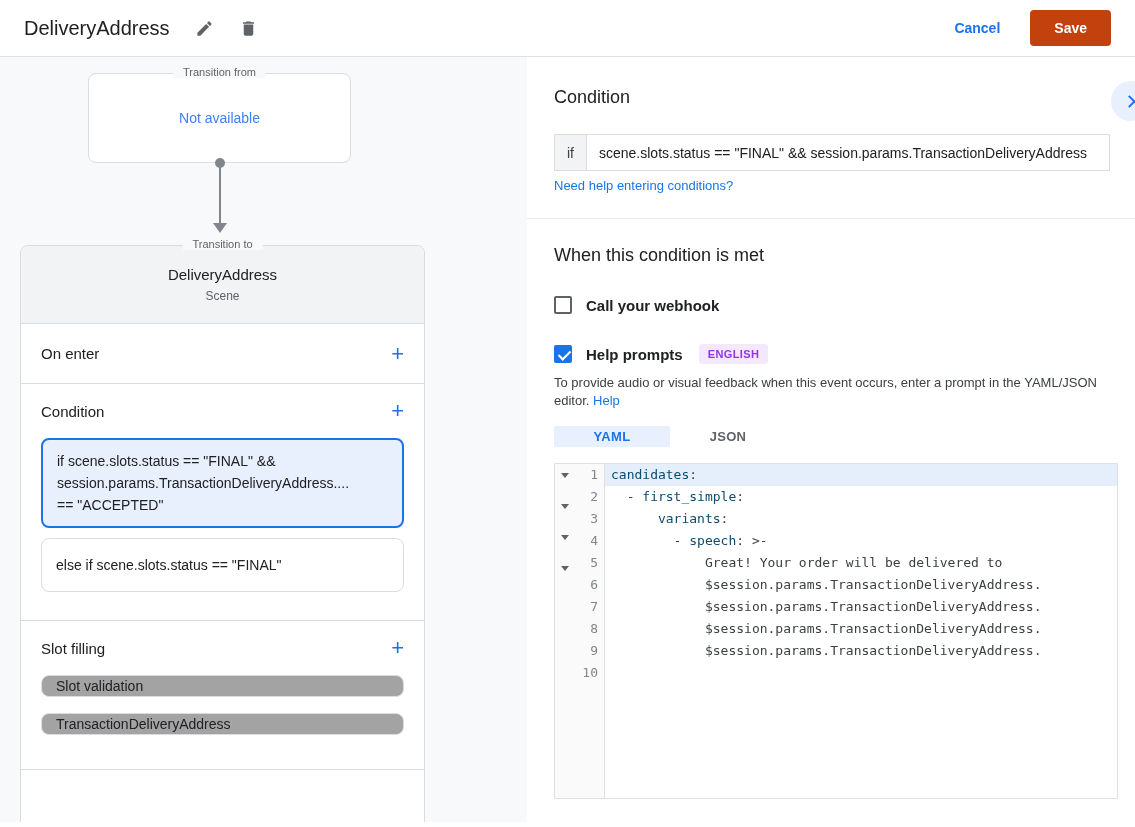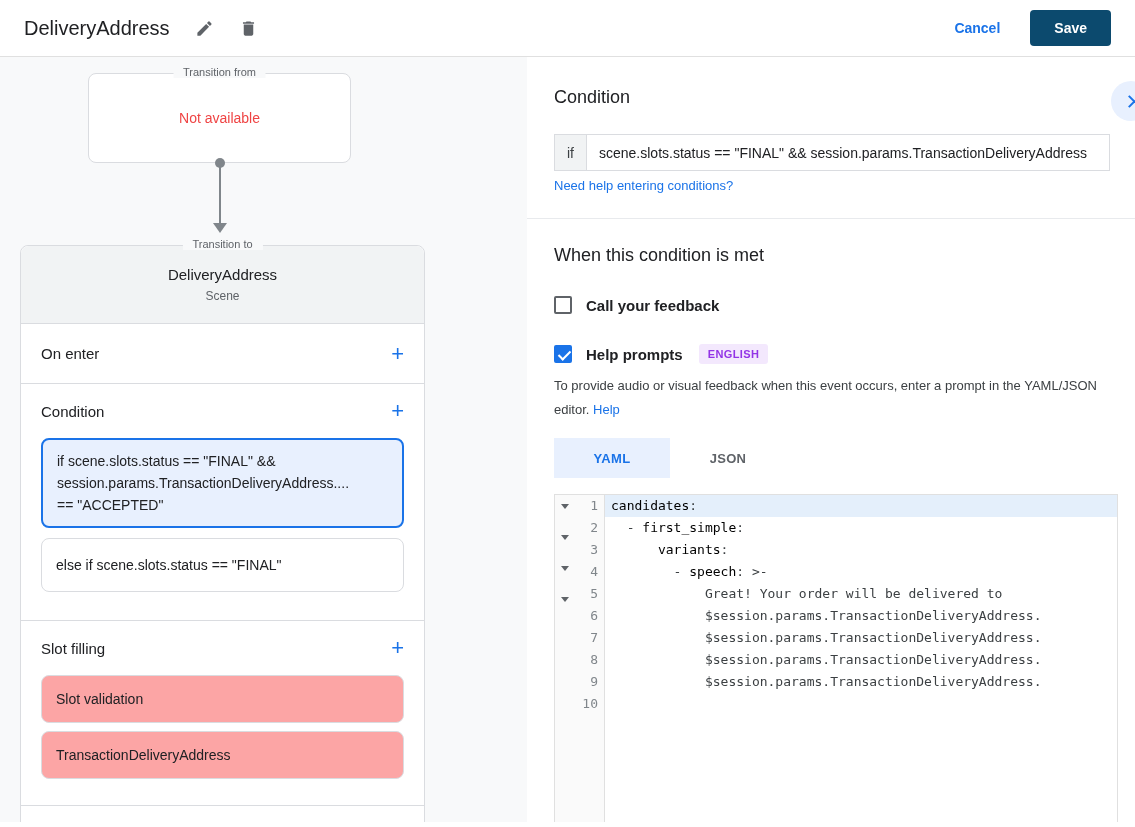--- a/index.html
+++ b/index.html
@@ -8,35 +8,35 @@
 
   
   .topbar { height:57px; display:flex; align-items:center; padding:0 24px;
     border-bottom:1px solid #e0e0e0; background:#fff; }
   .page-title { font-size:20px; color:#202124; }
   .title-icons { display:flex; align-items:center; gap:22px; margin-left:24px; }
   .icon-btn { width:22px; height:22px; display:flex; align-items:center; justify-content:center;
     cursor:pointer; color:#5f6368; }
   .topbar-right { margin-left:auto; display:flex; align-items:center; gap:30px; }
   .cancel-link { color:#1a73e8; font-size:14px; font-weight:bold; cursor:pointer; }
-  .save-btn { background:#0c4a6e; color:#fff; font-size:14px; font-weight:bold;
+  .save-btn { background:#c2410c; color:#fff; font-size:14px; font-weight:bold;
     border:none; border-radius:4px; height:36px; padding:0 24px; cursor:pointer; }
 
   
   .main { display:flex; height:765px; }
   .canvas { width:527px; background:#f8f9fa; position:relative; overflow:hidden; flex:none; }
   .detail { flex:1; background:#fff; position:relative; overflow:hidden; }
 
   
   .flow-box { position:absolute; background:#fff; border:1px solid #dadce0; border-radius:8px; }
   .flow-label { position:absolute; top:-8px; left:50%; transform:translateX(-50%);
     background:#f8f9fa; padding:0 10px; font-size:11px; color:#5f6368; white-space:nowrap; }
   .from-box { left:88px; top:16px; width:263px; height:90px;
     display:flex; align-items:center; justify-content:center; }
-  .from-value { font-size:14px; color:#ef4444; }
+  .from-value { font-size:14px; color:#3b82f6; }
   .conn-dot { position:absolute; left:215px; top:101px; width:10px; height:10px;
     border-radius:50%; background:#80868b; }
   .conn-line { position:absolute; left:219px; top:106px; width:2px; height:60px; background:#80868b; }
   .conn-arrow { position:absolute; left:213px; top:166px; width:0; height:0;
     border-left:7px solid transparent; border-right:7px solid transparent; border-top:10px solid #80868b; }
 
   .scene-card { position:absolute; left:20px; top:188px; width:405px; height:610px;
     background:#fff; border:1px solid #dadce0; border-radius:8px; }
   .scene-header { height:78px; background:#f1f3f4; border-bottom:1px solid #dadce0;
     border-radius:8px 8px 0 0; display:flex; flex-direction:column; align-items:center; justify-content:center; }
@@ -45,22 +45,22 @@
 
   .sec-row { display:flex; align-items:center; justify-content:space-between; padding:0 20px; }
   .sec-label { font-size:15px; color:#202124; }
   .plus-btn { color:#1a73e8; font-size:22px; font-weight:300; line-height:20px; cursor:pointer; }
   .row-onenter { height:60px; border-bottom:1px solid #dadce0; }
   .sec-head { height:54px; }
   .sec-block { border-bottom:1px solid #dadce0; padding-bottom:18px; }
   .cond-card { margin:0 20px 10px; border:2px solid #1a73e8; background:#e8f0fe;
     border-radius:8px; padding:10px 14px; font-size:14px; line-height:22px; cursor:pointer; }
   .cond-card.plain { border:1px solid #dadce0; background:#fff; padding:15px 14px; }
-  .slot-card { margin:0 20px 8px; border:1px solid #dadce0; background:#fca5a5;
-    border-radius:8px; padding:15px 14px; font-size:14px; cursor:pointer; }
+  .slot-card { margin:0 20px 16px; border:1px solid #dadce0; background:#a3a3a3;
+    border-radius:8px; padding:2px 14px; font-size:14px; cursor:pointer; }
   .row-custom { height:50px; }
 
   
   .d-sec1 { padding:30px 0 24px 27px; border-bottom:1px solid #e8eaed; position:relative; }
   .d-heading { font-size:18px; color:#202124; font-weight:400; }
   .collapse-btn { position:absolute; top:24px; right:-16px; width:40px; height:40px;
     border-radius:50%; background:#e8f0fe; border:none; cursor:pointer;
     display:flex; align-items:center; justify-content:center; }
   .chev-right { width:9px; height:9px; border-top:2.5px solid #1a73e8; border-right:2.5px solid #1a73e8;
     transform:rotate(45deg); margin-right:4px; }
@@ -76,40 +76,40 @@
   .check-row { display:flex; align-items:center; margin-top:30px; }
   .checkbox { width:18px; height:18px; border:2px solid #5f6368; border-radius:2px;
     flex:none; cursor:pointer; position:relative; }
   .checkbox.checked { background:#1a73e8; border-color:#1a73e8; }
   .checkbox.checked::after { content:""; position:absolute; left:5px; top:1px;
     width:5px; height:10px; border-right:2px solid #fff; border-bottom:2px solid #fff;
     transform:rotate(45deg); }
   .check-label { font-size:15px; font-weight:bold; color:#202124; margin-left:14px; }
   .lang-badge { margin-left:16px; background:#f3e8fd; color:#9334e6; font-size:11px;
     font-weight:bold; letter-spacing:.4px; padding:4px 9px; border-radius:3px; }
-  .desc { margin-top:10px; width:562px; font-size:13px; line-height:24px; color:#3c4043; }
+  .desc { margin-top:10px; width:562px; font-size:13px; line-height:18px; color:#3c4043; }
   .desc a { color:#1a73e8; text-decoration:none; cursor:pointer; }
 
   .tabs { display:flex; margin-top:16px; }
-  .tab { width:116px; height:40px; display:flex; align-items:center; justify-content:center;
+  .tab { width:116px; height:21px; display:flex; align-items:center; justify-content:center;
     font-size:13px; font-weight:bold; letter-spacing:.3px; color:#5f6368; cursor:pointer; }
   .tab.active { color:#1a73e8; background:#e8f0fe; }
 
   .editor { margin-top:16px; width:564px; height:336px; border:1px solid #e0e0e0;
     display:flex; background:#fff; overflow:hidden; }
   .fold-col { width:22px; background:#fafafa; flex:none; }
   .num-col { width:28px; background:#fafafa; border-right:1px solid #e0e0e0; flex:none;
     text-align:right; }
   .code-col { flex:1; overflow:hidden; }
   .ed-cell { height:22px; line-height:22px; font-family:"DejaVu Sans Mono","Liberation Mono",monospace;
     font-size:13px; white-space:pre; }
   .num-col .ed-cell { color:#80868b; padding-right:6px; }
   .code-col .ed-cell { padding-left:6px; color:#3c4043; }
   .code-col .ed-cell.active { background:#e4effb; }
-  .yaml-key { color:#000000; }
+  .yaml-key { color:#0c4a6e; }
   .fold-arrow { display:block; width:0; height:0; margin:9px 0 0 6px;
     border-left:4px solid transparent; border-right:4px solid transparent;
     border-top:5px solid #5f6368; }
 </style>
 </head>
 <body>
 
 <div class="topbar">
   <span class="page-title">DeliveryAddress</span>
   <span class="title-icons">
@@ -198,21 +198,21 @@
         <input class="if-input" type="text" value="scene.slots.status == &quot;FINAL&quot; &amp;&amp; session.params.TransactionDeliveryAddress" style="">
       </div>
       <span class="help-link">Need help entering conditions?</span>
     </div>
 
     <div class="d-sec2">
       <div class="d-heading">When this condition is met</div>
 
       <div class="check-row">
         <span class="checkbox"></span>
-        <span class="check-label">Call your feedback</span>
+        <span class="check-label">Call your webhook</span>
       </div>
 
       <div class="check-row">
         <span class="checkbox checked"></span>
         <span class="check-label">Help prompts</span>
         <span class="lang-badge">ENGLISH</span>
       </div>
 
       <div class="desc"><span>To provide audio or visual feedback when this event occurs, enter a prompt in the YAML/JSON editor.</span>
         <a>Help</a>

